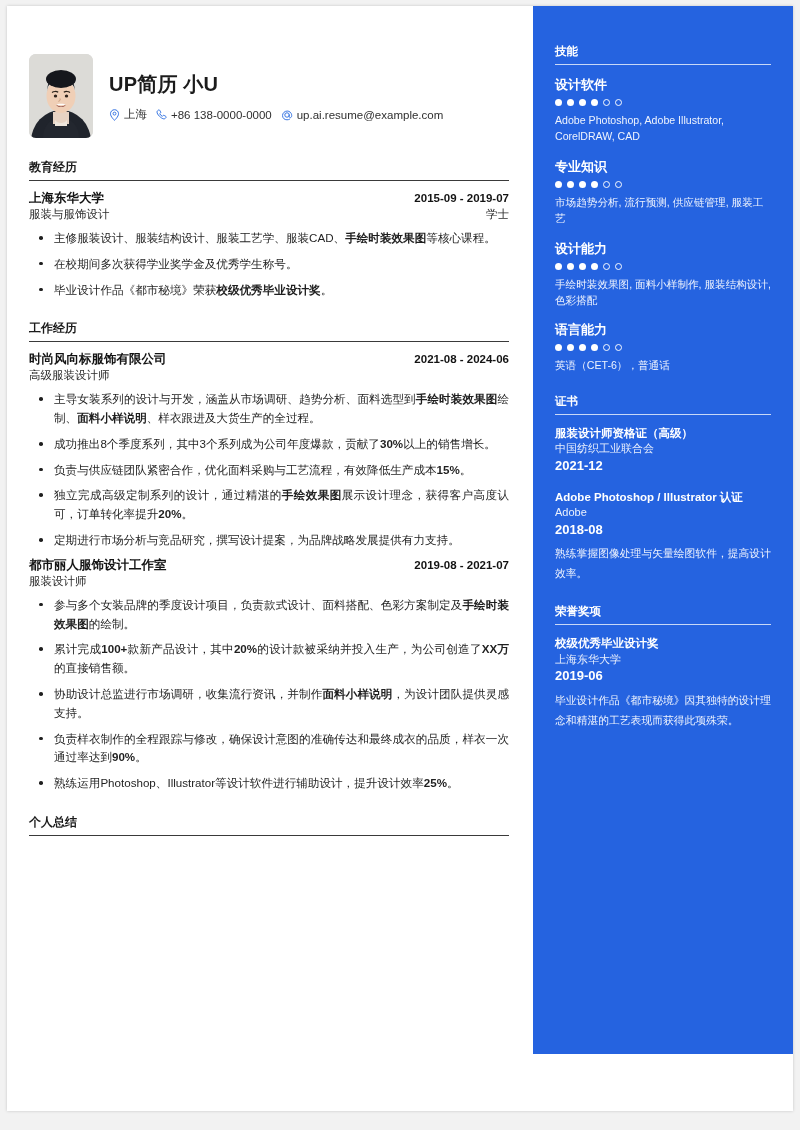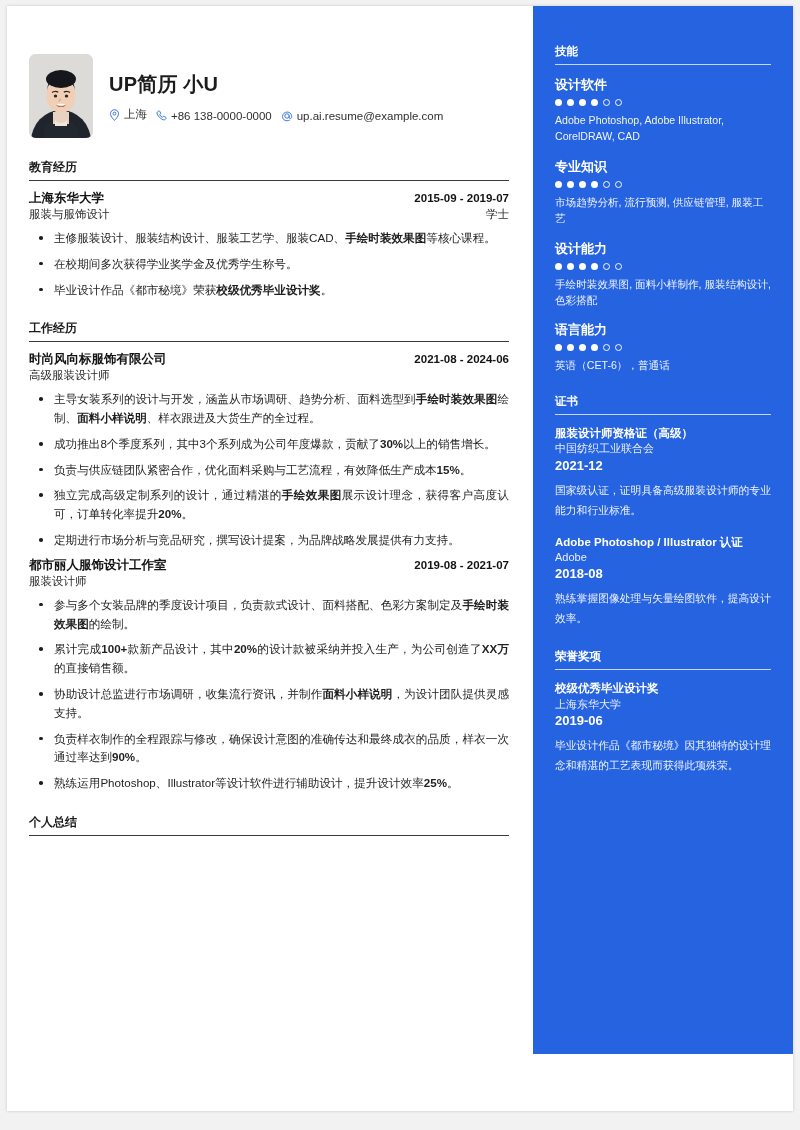--- a/index.html
+++ b/index.html
@@ -43,21 +43,21 @@
     background: #d8d8d6;
   }
   .photo svg { display: block; width: 100%; height: 100%; }
   .identity { padding-top: 2px; }
   .name {
     font-size: 20px; font-weight: 700; color: #1b1b1b;
     letter-spacing: .2px; line-height: 1.25;
   }
   .contacts {
     margin-top: 10px;
-    display: flex; align-items: flex-end; flex-wrap: wrap;
+    display: flex; align-items: center; flex-wrap: wrap;
     gap: 4px 9px;
     font-size: 11.5px; color: #2f2f2f;
   }
   .contact { display: inline-flex; align-items: center; gap: 4px; white-space: nowrap; }
   .contact svg { display: block; }
 
   
   .sec-head {
     font-size: 12px; font-weight: 700; color: #1b1b1b;
     padding-bottom: 4px;
@@ -301,21 +301,20 @@
         </div>
     </div>
 
     <div class="s-sec">
       <div class="s-head">证书</div>
       <div>
           <div class="cert">
             <div class="cert-title">服装设计师资格证（高级）</div>
             <div class="cert-org">中国纺织工业联合会</div>
             <div class="cert-date">2021-12</div>
-            <div class="cert-desc">国家级认证，证明具备高级服装设计师的专业能力和行业标准。</div>
           </div>
           <div class="cert">
             <div class="cert-title">Adobe Photoshop / Illustrator 认证</div>
             <div class="cert-org">Adobe</div>
             <div class="cert-date">2018-08</div>
             <div class="cert-desc">熟练掌握图像处理与矢量绘图软件，提高设计效率。</div>
           </div>
         </div>
     </div>
 

